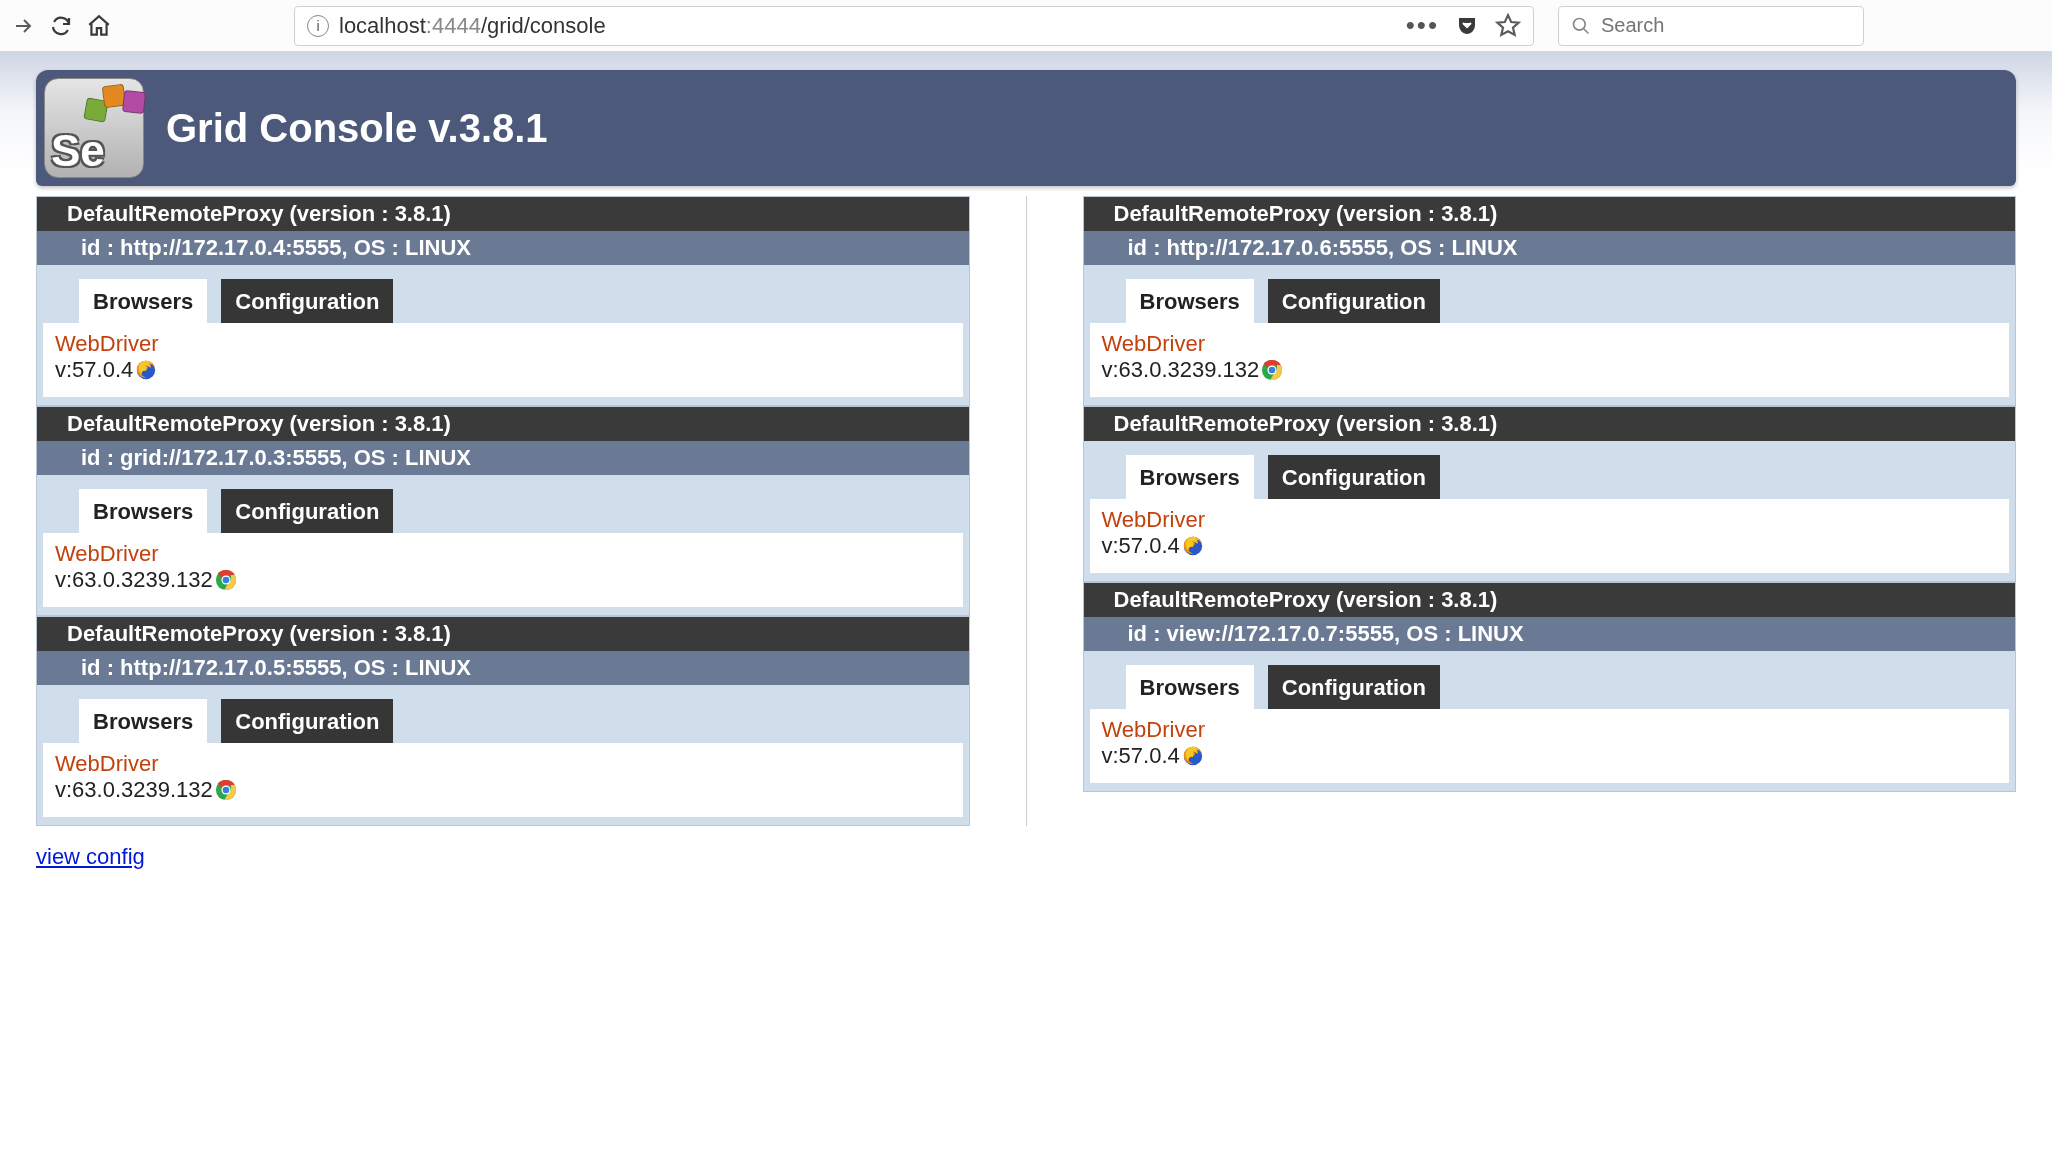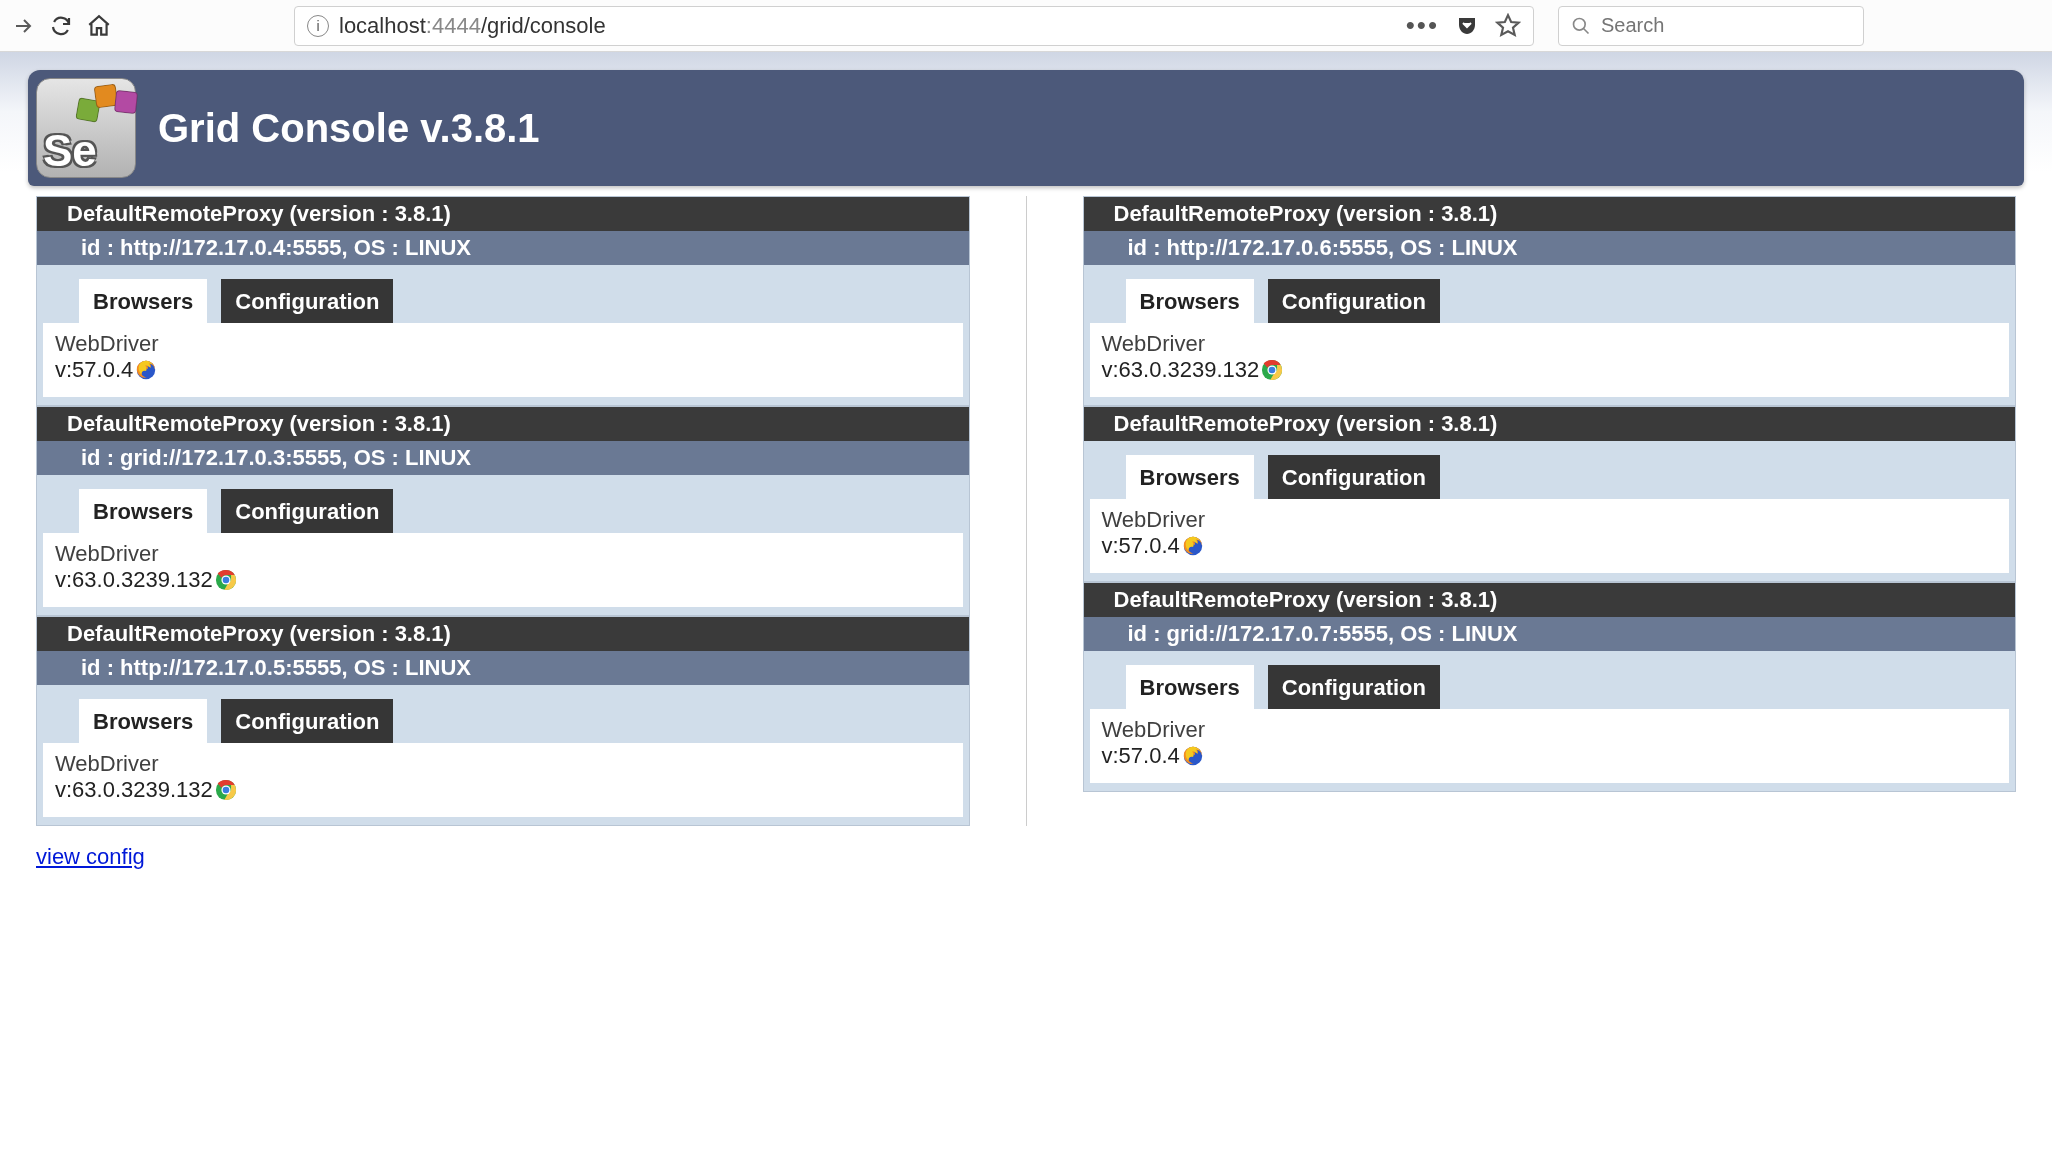--- a/index.html
+++ b/index.html
@@ -14,42 +14,42 @@
 .url-text .host { color:#333; }
 .url-text .port { color:#888; }
 .url-text .path { color:#333; }
 .url-right { margin-left:auto; display:flex; gap:16px; align-items:center; color:#555; }
 .search-box { width: 306px; height:40px; border:1px solid #d0d0d0; border-radius:4px; background:#fff; display:flex; align-items:center; padding:0 12px; gap:10px; margin-left:12px;}
 .search-box input { border:none; outline:none; font-size:20px; width:100%; color:#555;}
 .search-box .mag { color:#888; font-size:20px;}
 
 
 .page { background: linear-gradient(to bottom, #cfd6e4 0%, #f4f6fa 60px, #ffffff 120px); padding: 18px 0 0 0; }
-.header { margin: 0 28px; background:#4c597a; border-radius:12px 12px 6px 6px; display:flex; align-items:center; padding:8px 18px 8px 8px; gap:22px; box-shadow: 0 2px 4px rgba(0,0,0,0.25);}
+.header { margin: 0 36px; background:#4c597a; border-radius:12px 12px 6px 6px; display:flex; align-items:center; padding:8px 18px 8px 8px; gap:22px; box-shadow: 0 2px 4px rgba(0,0,0,0.25);}
 .logo { width:100px; height:100px; background: linear-gradient(to bottom,#e5e5e5,#b2b2b2); border-radius:14px; border:1px solid #888; position:relative; display:flex; align-items:flex-end; justify-content:flex-start; padding:4px 0 4px 6px;}
 .logo .se-text { font-family: Arial, sans-serif; font-size:44px; font-weight:bold; color:#fff; text-shadow: -2px -2px 0 #555, 2px 2px 0 #555, -2px 2px 0 #555, 2px -2px 0 #555; line-height:1;}
 .logo .block { position:absolute; width:22px; height:22px; border-radius:4px; border:1px solid rgba(0,0,0,0.3);}
 .logo .b1 { background:#7aab3a; top:20px; left:40px; transform:rotate(10deg);}
 .logo .b2 { background:#e28a1f; top:6px; left:58px; transform:rotate(-8deg);}
 .logo .b3 { background:#b34aa3; top:12px; left:78px; transform:rotate(6deg);}
 .header h1 { color:#fff; font-size:40px; font-weight:bold; }
 
 .grid-wrap { display:flex; padding: 0 36px; gap:56px; margin-top:10px;}
 .col { flex:1; display:flex; flex-direction:column; gap:0; position:relative;}
 .sep { width:1px; background:#ccc; }
 
 .node { background:#d0ddea; border:1px solid #b8c5d4; }
 .node .bar1 { background:#3a3a3a; color:#fff; font-size:22px; font-weight:bold; padding:4px 6px 4px 30px;}
 .node .bar2 { background:#6a7994; color:#fff; font-size:22px; font-weight:bold; padding:4px 6px 4px 44px;}
 .node .tabs { display:flex; gap:14px; padding:14px 0 0 42px;}
 .tab { font-size:22px; font-weight:bold; padding:10px 14px 8px 14px;}
 .tab.active { background:#fff; color:#222;}
 .tab.inactive { background:#363636; color:#fff;}
 .node .content { background:#fff; margin:0 6px 8px 6px; padding:8px 12px 14px 12px; }
-.content .wd { font-size:22px; color:#404040; }
+.content .wd { font-size:22px; color:#c2410c; }
 .content .ver { font-size:22px; color:#222; display:flex; align-items:center; gap:2px;}
 .browser-icon { width:22px; height:22px; display:inline-block; border-radius:50%; vertical-align:middle;}
 
 .view-config { margin:18px 0 0 36px; display:inline-block; color:#0018d8; text-decoration:underline; font-size:22px; }
 
 svg { display:block; }
 </style>
 </head>
 <body>
 
@@ -212,21 +212,21 @@
                 <svg width="22" height="22" viewBox="0 0 24 24">
                   <circle cx="12" cy="12" r="10" fill="#2a57c9"></circle>
                   <path d="M12 2c5 0 10 4 10 10 0 0-1-6-6-7 2 2 1 4 1 4-1-2-4-3-5-3 3 2 2 5 2 5-3-2-7 0-7 4 0 3 3 5 6 5-5 2-11-2-11-9C2 6 7 2 12 2z" fill="#f58c1f"></path>
                   <path d="M12 2c3 0 6 2 7 4-2-1-4-1-4-1 2 2 2 5 2 5-2-3-6-3-6-3 3 3 1 6 1 6-3-1-5 1-5 4 0 0-3-3-3-7C4 5 8 2 12 2z" fill="#f5c91f"></path>
                 </svg>
               </span></div>
           </div>
         </div>
         <div class="node">
           <div class="bar1">DefaultRemoteProxy (version : 3.8.1)</div>
-          <div class="bar2">id : grid://172.17.0.7:5555, OS : LINUX</div>
+          <div class="bar2">id : view://172.17.0.7:5555, OS : LINUX</div>
           <div class="tabs">
             <div class="tab active">Browsers</div>
             <div class="tab inactive">Configuration</div>
           </div>
           <div class="content">
             <div class="wd">WebDriver</div>
             <div class="ver">v:57.0.4<span class="browser-icon">
                 <svg width="22" height="22" viewBox="0 0 24 24">
                   <circle cx="12" cy="12" r="10" fill="#2a57c9"></circle>
                   <path d="M12 2c5 0 10 4 10 10 0 0-1-6-6-7 2 2 1 4 1 4-1-2-4-3-5-3 3 2 2 5 2 5-3-2-7 0-7 4 0 3 3 5 6 5-5 2-11-2-11-9C2 6 7 2 12 2z" fill="#f58c1f"></path>

